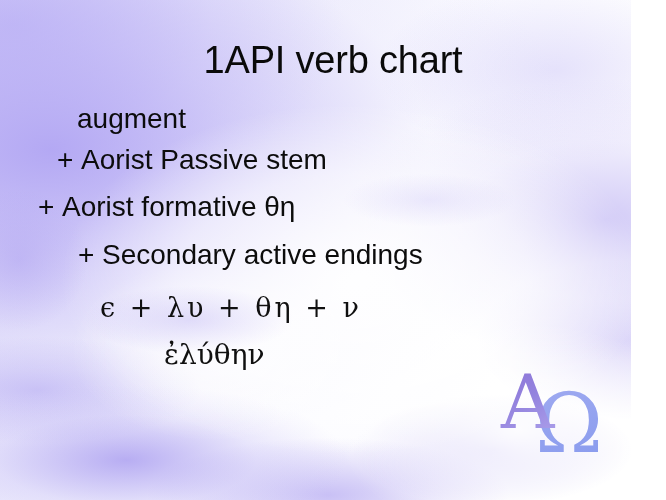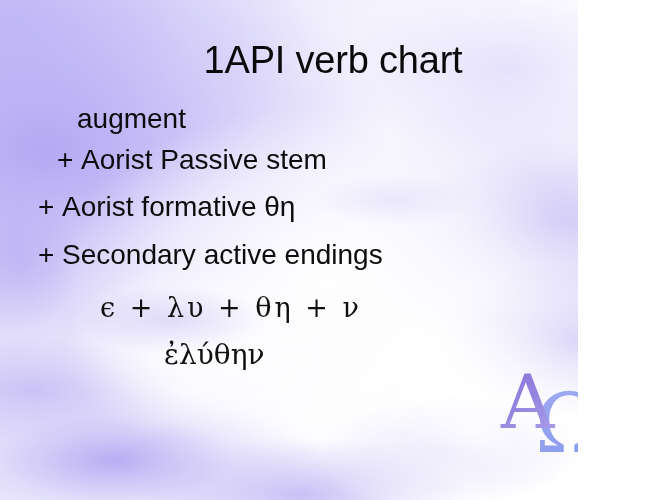--- a/index.html
+++ b/index.html
@@ -6,21 +6,21 @@
     margin: 0;
     padding: 0;
     background: #ffffff;
   }
   body {
     font-family: "Liberation Sans", sans-serif;
   }
 
   #slide {
     position: relative;
-    width: 578px;
+    width: 631px;
     height: 500px;
     overflow: hidden;
     background-color: #7dd3fc;
   }
 
   
   .bg-layer {
     position: absolute;
     inset: 0;
     pointer-events: none;
@@ -92,21 +92,21 @@
     display: inline;
   }
   .body-line.no-sign {
     left: 77px;
     text-align: center;
   }
 
   #line-augment   { top: 102px; }
   #line-stem      { top: 143px; margin-left: 19px; }
   #line-formative { top: 190px; }
-  #line-endings   { top: 238px; }
+  #line-endings   { top: 238px; margin-left: 40px; }
 
   .greek-serif {
     font-family: "DejaVu Serif", "Liberation Serif", serif;
   }
 
   #formula-line {
     position: absolute;
     top: 291px;
     left: 100px;
     font-size: 27px;

